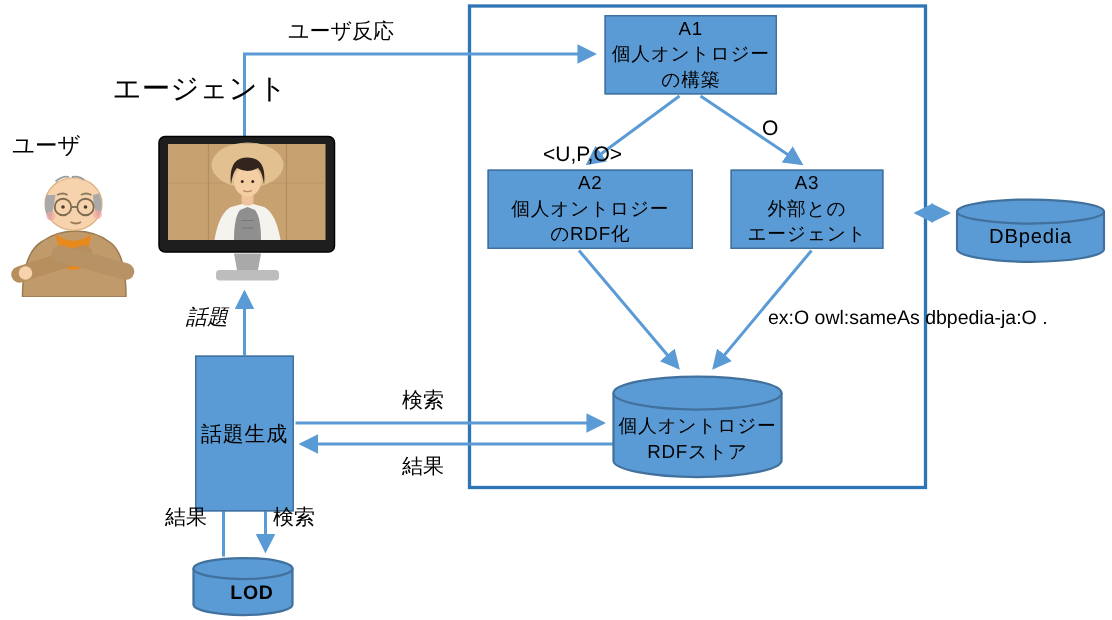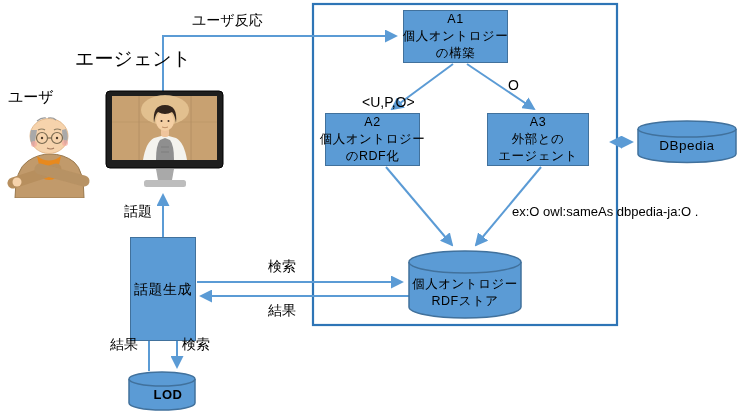--- a/index.html
+++ b/index.html
@@ -105,43 +105,43 @@
     <rect x="56" y="38" width="8" height="9" rx="3" fill="#EFC49C"></rect>
     <ellipse cx="60" cy="31" rx="9" ry="10" fill="#F4CFA4"></ellipse>
     <path d="M49,33 q-2,-18 11,-18 q13,0 11,18 q-1,-8 -4,-11 q-7,4 -14,0 q-3,3 -4,11 z" fill="#33251D"></path>
     <circle cx="56.5" cy="31" r="1" fill="#3a2a20"></circle>
     <circle cx="63.5" cy="31" r="1" fill="#3a2a20"></circle>
     <path d="M57,37 q3,1.5 6,0" stroke="#B98860" stroke-width="0.9" fill="none"></path>
     <path d="M51,79 h18 l-2,11 h-14 z" fill="#A9A9A9"></path>
     <rect x="39" y="90" width="42" height="7" rx="2.5" fill="#BDBDBD"></rect>
   </svg>
 
-  <div class="node" style="left:403px;top:10px;width:105px;height:53px;">
+  <div class="node" style="left:403px;top:10px;width:115px;height:53px;">
     <div class="nline">A1</div>
     <div class="nline">個人オントロジー</div>
     <div class="nline">の構築</div>
   </div>
 
-  <div class="node" style="left:325px;top:113px;width:95px;height:53px;">
+  <div class="node" style="left:325px;top:113px;width:137px;height:53px;">
     <div class="nline">A2</div>
     <div class="nline">個人オントロジー</div>
     <div class="nline">のRDF化</div>
   </div>
 
   <div class="node" style="left:487px;top:113px;width:102px;height:53px;">
     <div class="nline">A3</div>
     <div class="nline">外部との</div>
     <div class="nline">エージェント</div>
   </div>
 
   <div class="node" style="left:130px;top:237px;width:66px;height:104px;font-size:14px;">
     <div class="nline">話題生成</div>
   </div>
 
-  <div class="cyl-wrap" style="left:637px;top:120px;width:100px;height:44px;text-decoration:underline;">
+  <div class="cyl-wrap" style="left:637px;top:132px;width:100px;height:44px;text-decoration:underline;">
     <svg width="100" height="44" viewBox="0 0 100 44">
       <path class="cyl-shape" d="M1,9 L1,34 a49,8.5 0 0 0 98,0 L99,9"></path>
       <ellipse class="cyl-shape" cx="50" cy="9" rx="49" ry="8"></ellipse>
     </svg>
     <div class="cyl-label" style="top:18px;font-size:13.5px;">DBpedia</div>
   </div>
 
   <div class="cyl-wrap" style="left:408px;top:250px;width:114px;height:70px;">
     <svg width="114" height="70" viewBox="0 0 114 70">
       <path class="cyl-shape" d="M1,12 L1,57 a56,11 0 0 0 112,0 L113,12"></path>
@@ -153,21 +153,21 @@
 
   <div class="cyl-wrap" style="left:128px;top:371px;width:80px;height:41px;">
     <svg width="68" height="41" viewBox="0 0 68 41">
       <path class="cyl-shape" d="M1,8 L1,32 a33,7 0 0 0 66,0 L67,8"></path>
       <ellipse class="cyl-shape" cx="34" cy="8" rx="33" ry="7"></ellipse>
     </svg>
     <div class="cyl-label" style="top:16px;font-size:13px;font-weight:bold;">LOD</div>
   </div>
 
   <div class="edge-label" style="left:192px;top:12px;font-family:Liberation Serif, serif;">ユーザ反応</div>
-  <div class="edge-label" style="left:124px;top:203px;">話題</div>
+  <div class="edge-label" style="left:124px;top:203px;font-style:italic;">話題</div>
   <div class="edge-label" style="left:362px;top:94px;text-align:center;">&lt;U,P,O&gt;</div>
   <div class="edge-label" style="left:508px;top:77px;">O</div>
   <div class="edge-label" style="left:268px;top:258px;">検索</div>
   <div class="edge-label" style="left:268px;top:302px;">結果</div>
   <div class="edge-label" style="left:110px;top:336px;">結果</div>
   <div class="edge-label" style="left:182px;top:336px;">検索</div>
 
   <div class="code-label" style="left:512px;top:203px;">ex:O owl:sameAs dbpedia-ja:O .</div>
 
 </div>

